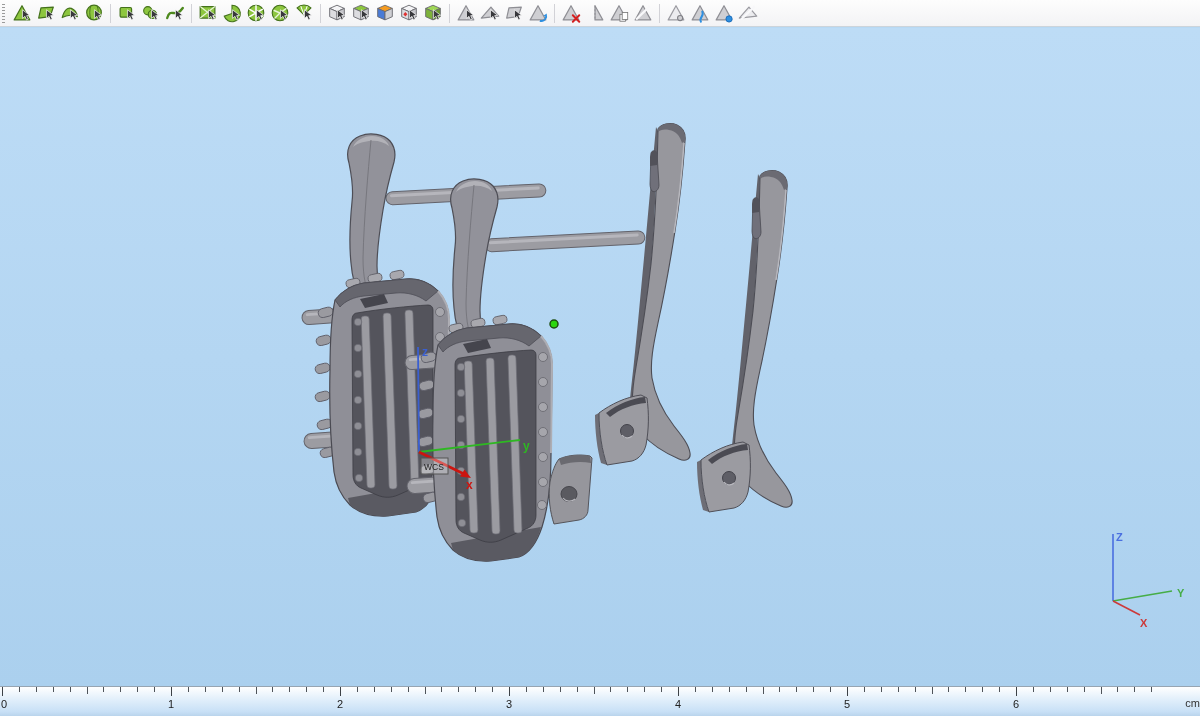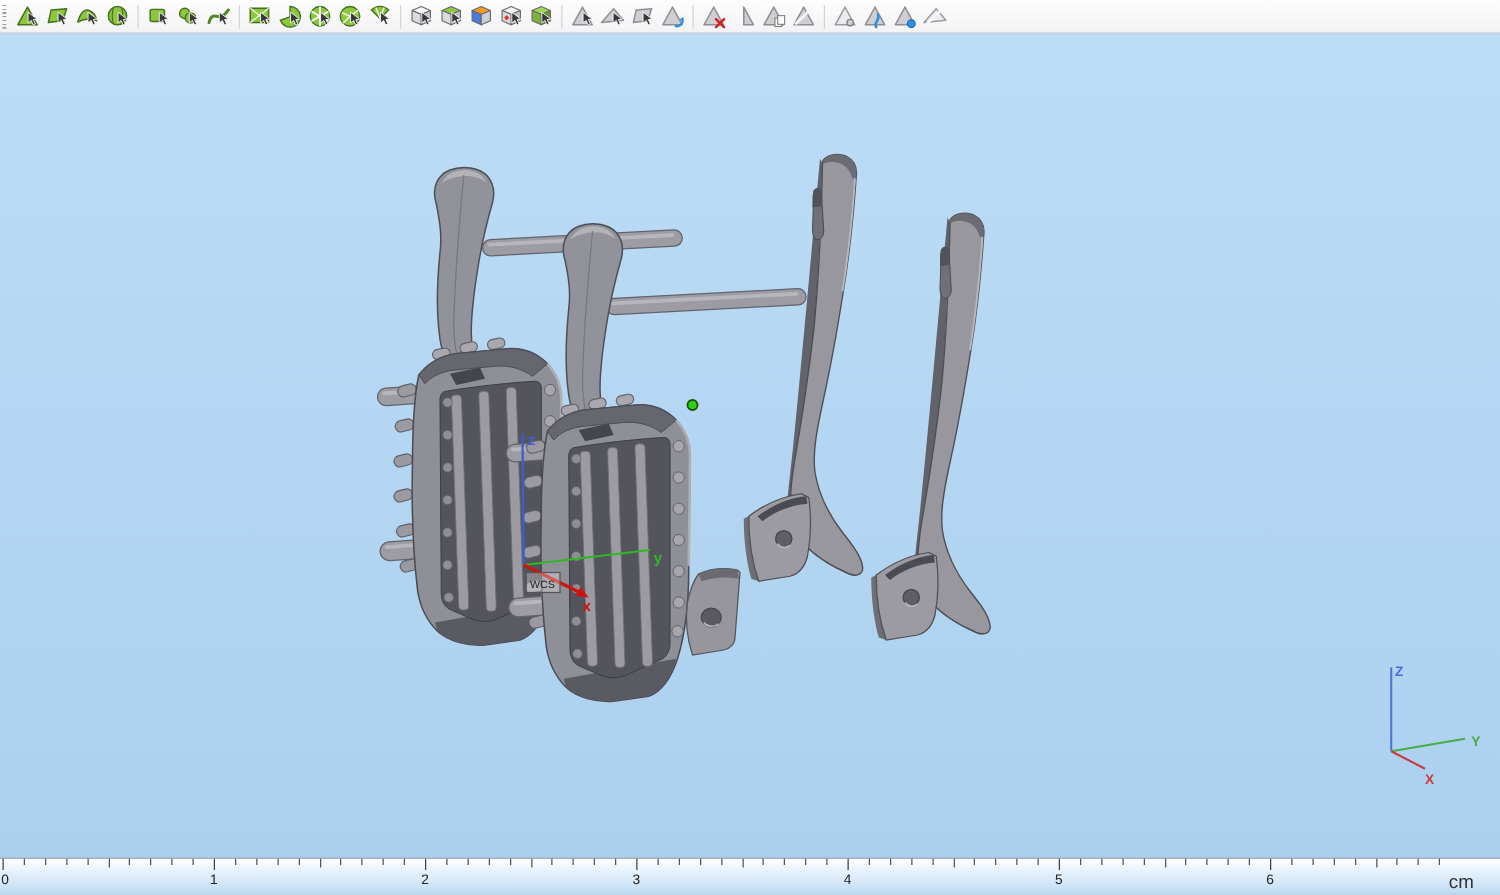--- a/index.html
+++ b/index.html
@@ -22,21 +22,21 @@
             background:linear-gradient(#bddcf6,#abd0ee);}
   .viewport svg{display:block;}
   
   .ruler{position:absolute;left:0;top:686px;width:1200px;height:30px;
          background:linear-gradient(#ffffff 0,#e3f0fb 40%,#c8e0f6 85%,#b9d4ec 100%);
          border-top:1px solid #97a5b2;box-sizing:border-box;}
   .tick{position:absolute;top:0;width:1px;background:#4e545a;}
   .tick.major{width:1px;background:#3d4247;}
   .rlabel{position:absolute;top:11px;font-size:11px;color:#222;transform:translateX(-50%);}
   .rlabel.edge{transform:none;}
-  .runit{position:absolute;top:10px;right:21px;font-size:15px;color:#333;}
+  .runit{position:absolute;top:10px;right:0;font-size:11px;color:#333;}
   text{font-family:"Liberation Sans",sans-serif;}
 </style>
 </head>
 <body>
 
 <div class="app">
 
   <div class="toolbar">
     <div class="tb-handle"></div>
     <div id="tb-groups" style="display:flex;align-items:center;">

